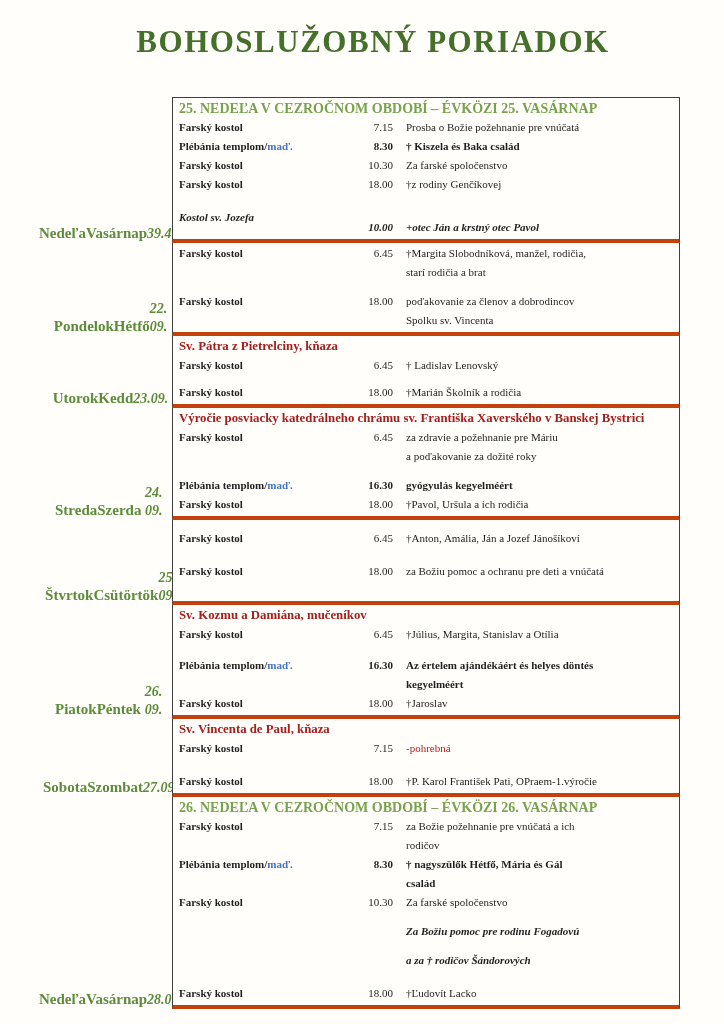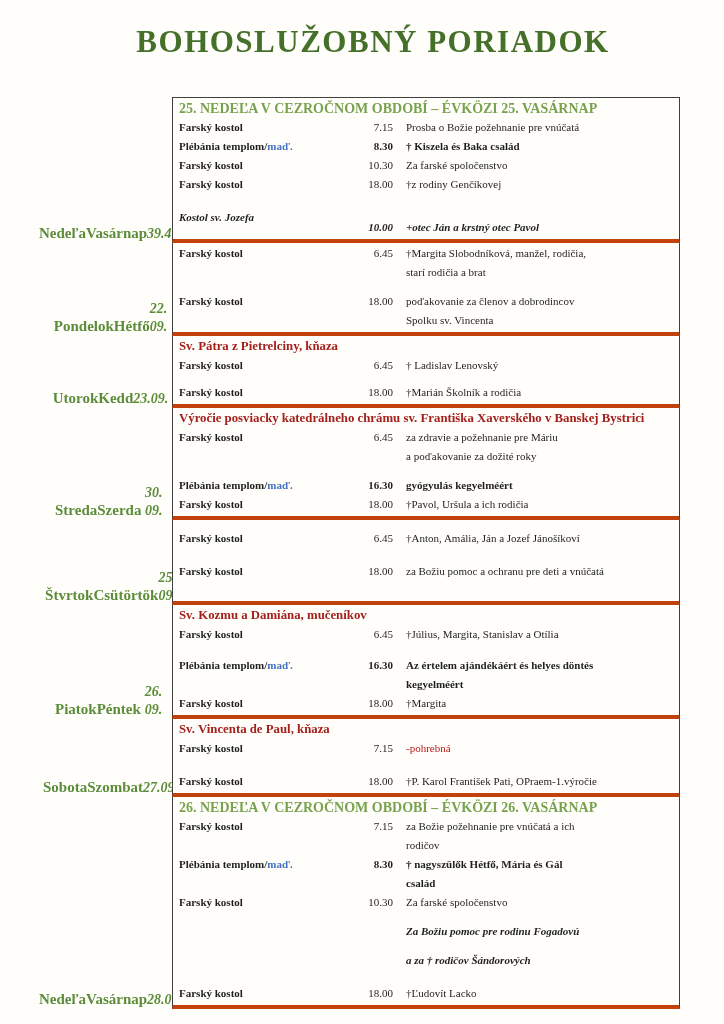--- a/index.html
+++ b/index.html
@@ -141,21 +141,21 @@
           <div class="place"><span class="b ">Farský kostol</span></div>
           <div class="time ">18.00</div>
           <div class="intent">
             <span class="seg">†Marián Školník a rodičia</span>
           </div>
         </div>
       </div>
       <div class="day-cell">
         <div>Streda</div>
         <div>Szerda</div>
-        <div class="day-date">30. 09.</div>
+        <div class="day-date">24. 09.</div>
       </div>
       <div class="sec-cell">
         <div class="sec-header red">Výročie posviacky katedrálneho chrámu sv. Františka Xaverského v Banskej Bystrici</div>
         <div class="row">
           <div class="place"><span class="b ">Farský kostol</span></div>
           <div class="time ">6.45</div>
           <div class="intent">
             <span class="seg">za zdravie a požehnanie pre Máriu</span>
             <span class="seg">a poďakovanie za dožité roky</span>
           </div>
@@ -220,21 +220,21 @@
           <div class="time b ">16.30</div>
           <div class="intent">
             <span class="b seg">Az értelem ajándékáért és helyes döntés</span>
             <span class="b seg">kegyelméért</span>
           </div>
         </div>
         <div class="row">
           <div class="place"><span class="b ">Farský kostol</span></div>
           <div class="time ">18.00</div>
           <div class="intent">
-            <span class="seg">†Margita</span>
+            <span class="seg">†Jaroslav</span>
           </div>
         </div>
       </div>
       <div class="day-cell">
         <div>Sobota</div>
         <div>Szombat</div>
         <div class="day-date">27.09.</div>
       </div>
       <div class="sec-cell">
         <div class="sec-header red">Sv. Vincenta de Paul, kňaza</div>

